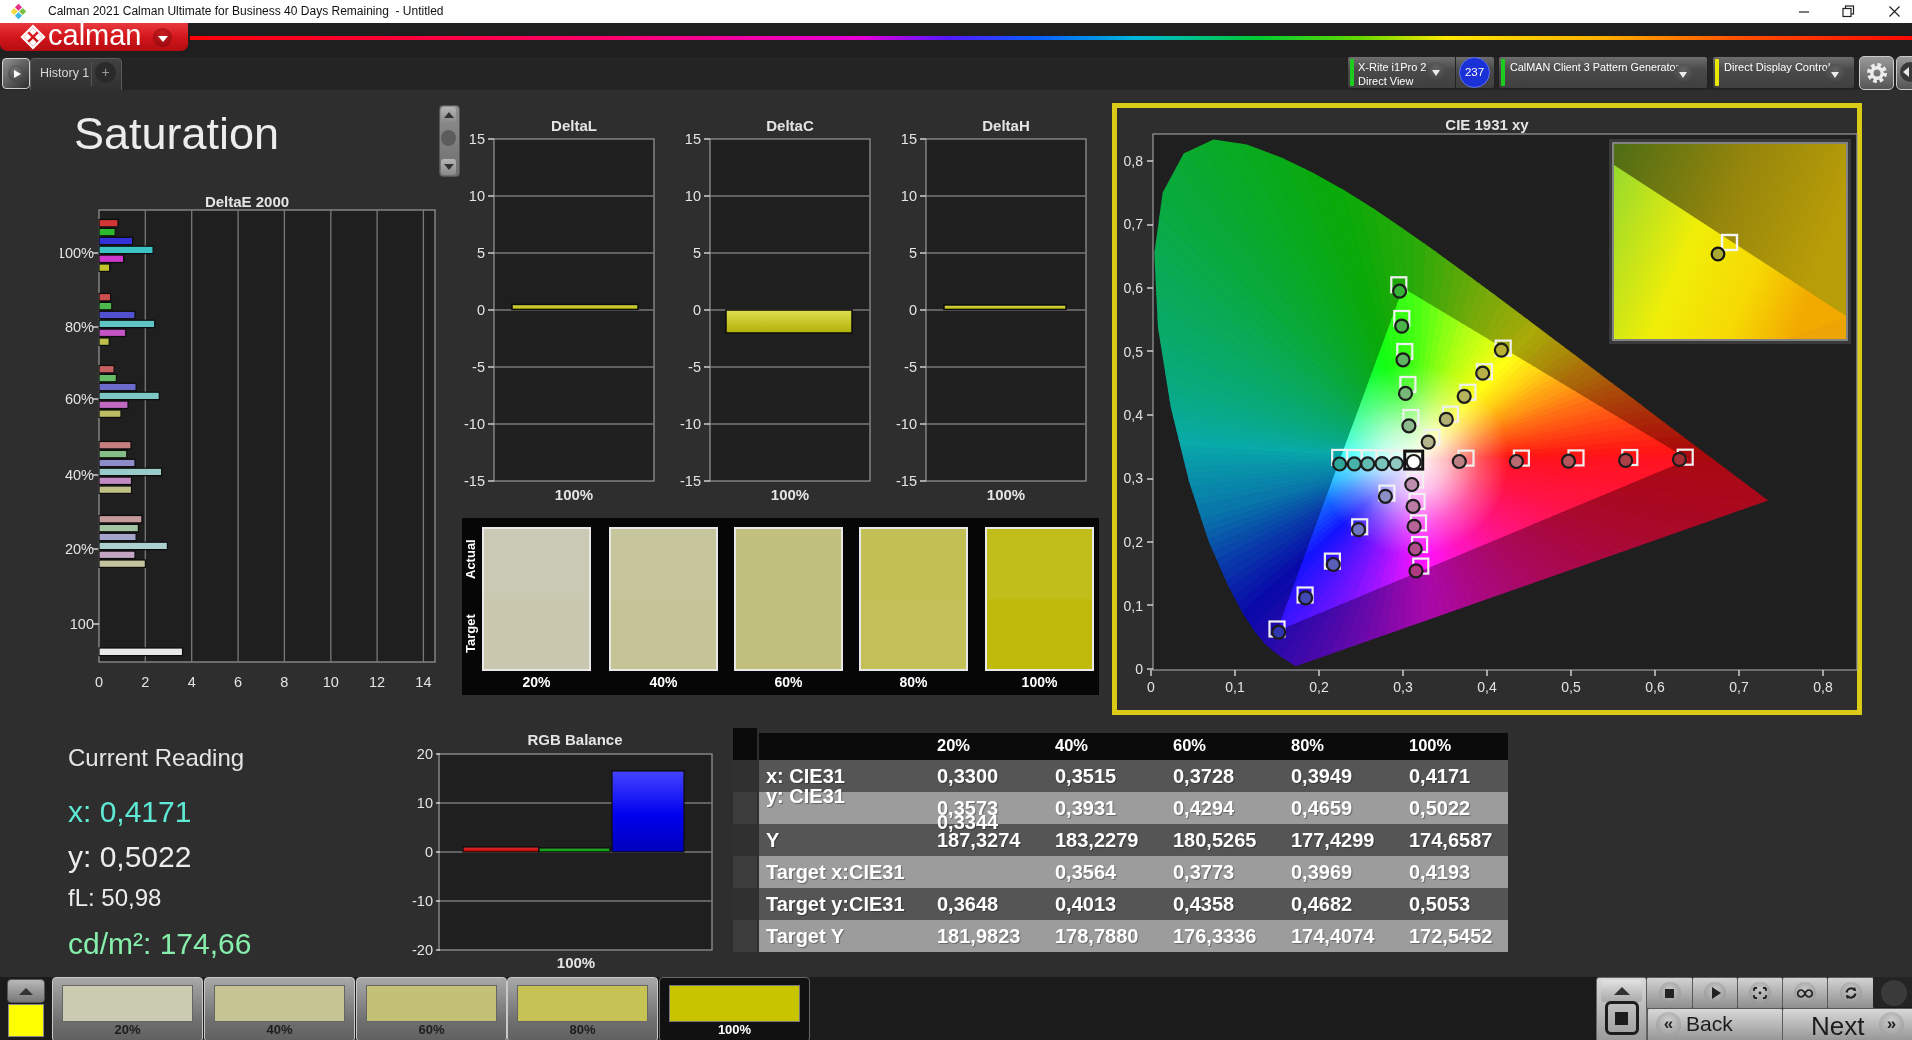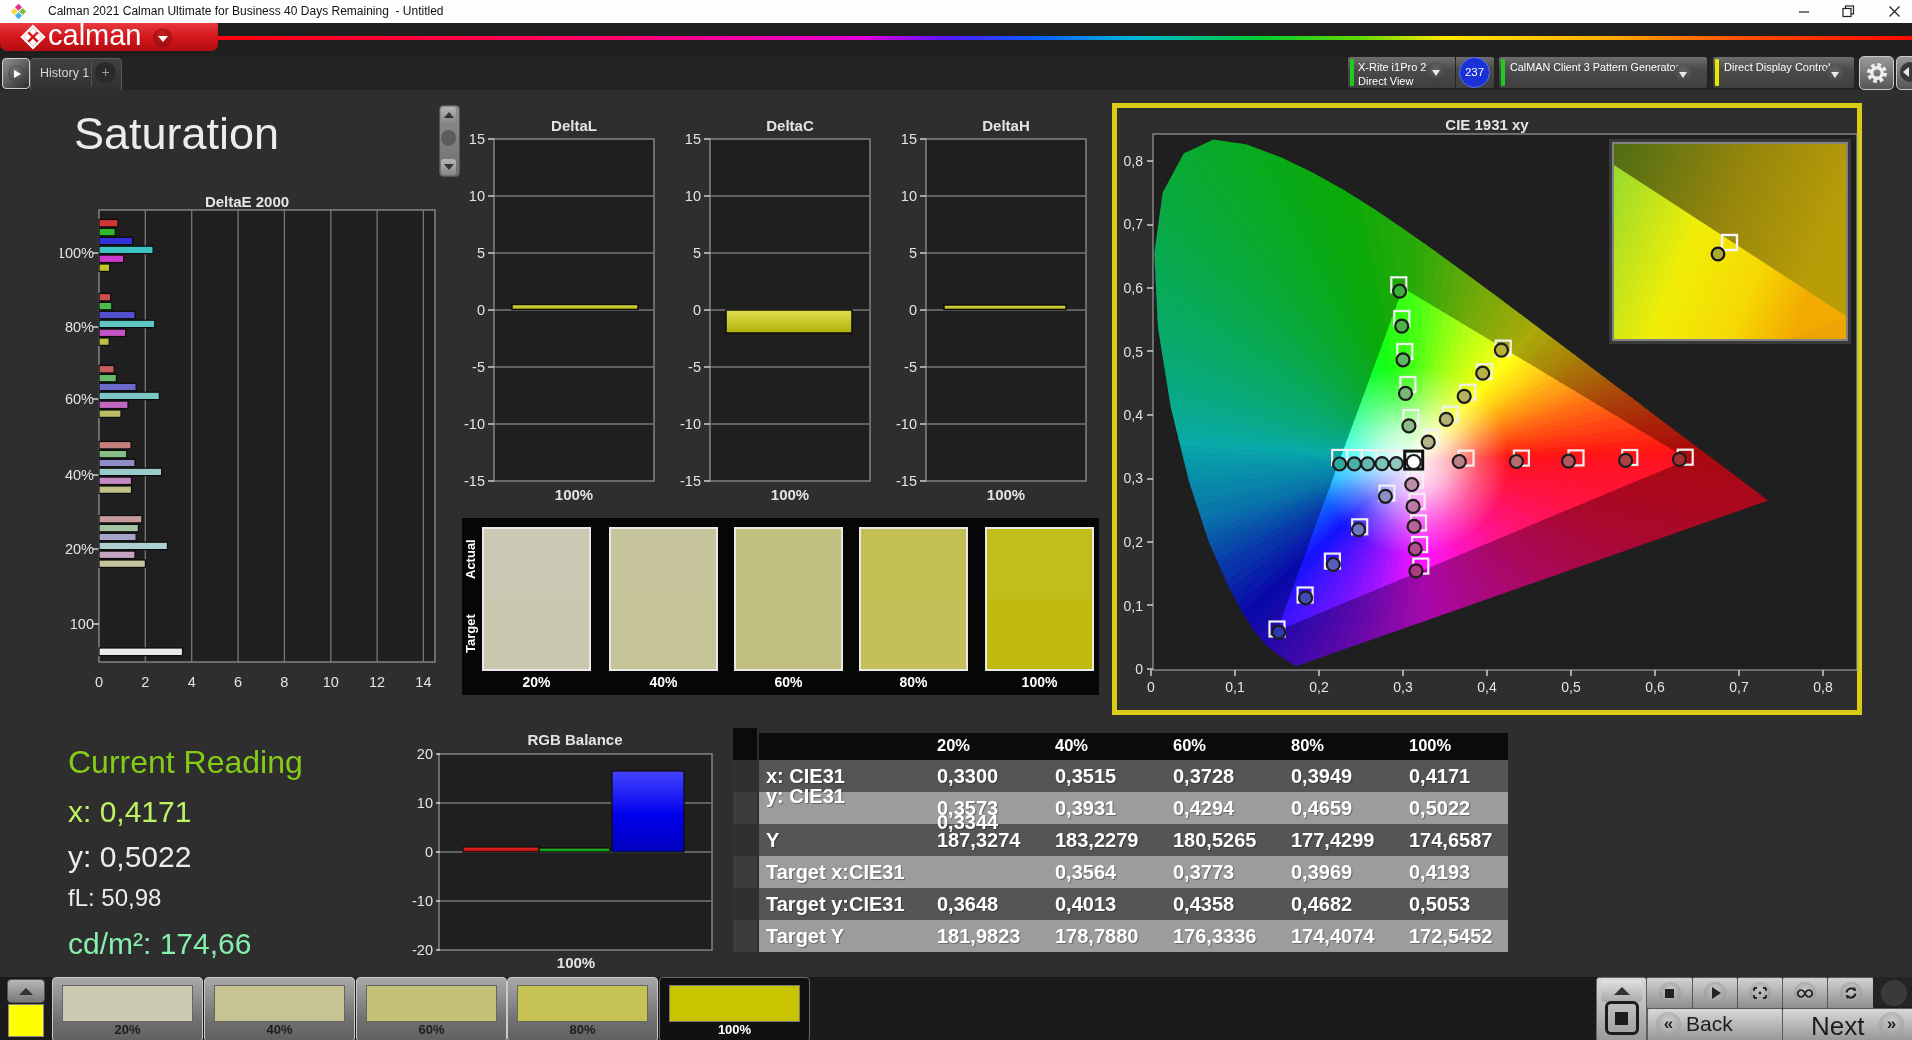--- a/index.html
+++ b/index.html
@@ -34,21 +34,21 @@
  <svg width="13" height="13" style="position:absolute;left:1842px;top:5px">
       <rect x="3.5" y="1" width="8" height="8" fill="none" stroke="#222" stroke-width="1.2"></rect>
       <rect x="1" y="3.5" width="8" height="8" fill="#fefefe" stroke="#222" stroke-width="1.2"></rect>
     </svg>
  <svg width="13" height="13" style="position:absolute;left:1888px;top:5px">
       <path d="M1.5 1.5 L11.5 11.5 M11.5 1.5 L1.5 11.5" stroke="#222" stroke-width="1.2"></path>
     </svg>
 </div>
 <div style="position:absolute;left:0;top:23px;width:1912px;height:34px;background:#1f1f1f">
  <div style="position:absolute;left:190px;top:13px;right:0;height:4px;background:linear-gradient(90deg,#ff0008 0%,#ff0040 14%,#ff0070 25%,#e800d8 39%,#5518ff 44%,#0a5cff 49%,#00b8d8 55%,#00cc33 62%,#66d800 68%,#ffe800 73%,#ffb000 82%,#ff5000 90%,#ff0800 100%)"></div>
- <div style="position:absolute;left:0;top:0;width:218px;height:28px;background:linear-gradient(#e8393e,#d4161b 50%,#b20d12);border-radius:0 0 7px 7px">
+ <div style="position:absolute;left:0;top:0;width:188px;height:28px;background:linear-gradient(#e8393e,#d4161b 50%,#b20d12);border-radius:0 0 7px 7px">
   <svg width="28" height="26" viewBox="0 0 34 30" style="position:absolute;left:19px;top:1px">
 <g transform="translate(17,15) rotate(45)" fill="none" stroke="#fff">
 <rect x="-9.5" y="-9.5" width="19" height="19" stroke-width="2.6"></rect>
 <g fill="#fff" stroke="none">
 <rect x="-8" y="-8" width="6.5" height="6.5"></rect>
             <rect x="1.5" y="-8" width="6.5" height="6.5"></rect>
 <rect x="-8" y="1.5" width="6.5" height="6.5"></rect>
             <rect x="1.5" y="1.5" width="6.5" height="6.5"></rect>
 </g>
         </g>
@@ -733,22 +733,22 @@
           <rect x="502" y="41" width="232" height="195"></rect>
         </clipPath>
 <rect x="502" y="41" width="232" height="195" fill="url(#insB)"></rect>
 <polygon points="502,41 734,41 734,213 502,62" fill="url(#insD)"></polygon>
 <polygon points="676,236 734,214 734,236" fill="#eda506"></polygon>
 </g>
 <rect x="610" y="132" width="15" height="15" fill="none" stroke="#f5f5f5" stroke-width="2.4"></rect>
 <circle cx="606" cy="151" r="6.3" fill="#a8a832" stroke="#111" stroke-width="2.2"></circle>
 </g>
 </svg>
-<div style="position:absolute;left:68px;top:744px;font-size:32px;color:#84cc16">Current Reading</div>
-<div style="position:absolute;left:68px;top:795px;font-size:30px;color:#bef264">x: 0,4171</div>
+<div style="position:absolute;left:68px;top:744px;font-size:24px;color:#e5e5e5">Current Reading</div>
+<div style="position:absolute;left:68px;top:795px;font-size:30px;color:#5eead4">x: 0,4171</div>
 <div style="position:absolute;left:68px;top:840px;font-size:30px;color:#ececec">y: 0,5022</div>
 <div style="position:absolute;left:68px;top:884px;font-size:24px;color:#ececec">fL: 50,98</div>
 <div style="position:absolute;left:68px;top:927px;font-size:30px;color:#86efac">cd/m²: 174,66</div>
 <svg style="position:absolute;left:410px;top:725px" width="330" height="250" viewBox="0 0 330 250">
 <defs>
 <linearGradient id="rb" x1="0" y1="0" x2="0" y2="1">
         <stop offset="0%" stop-color="#e33"></stop>
         <stop offset="100%" stop-color="#a00"></stop>
       </linearGradient>
 <linearGradient id="gb" x1="0" y1="0" x2="0" y2="1">

